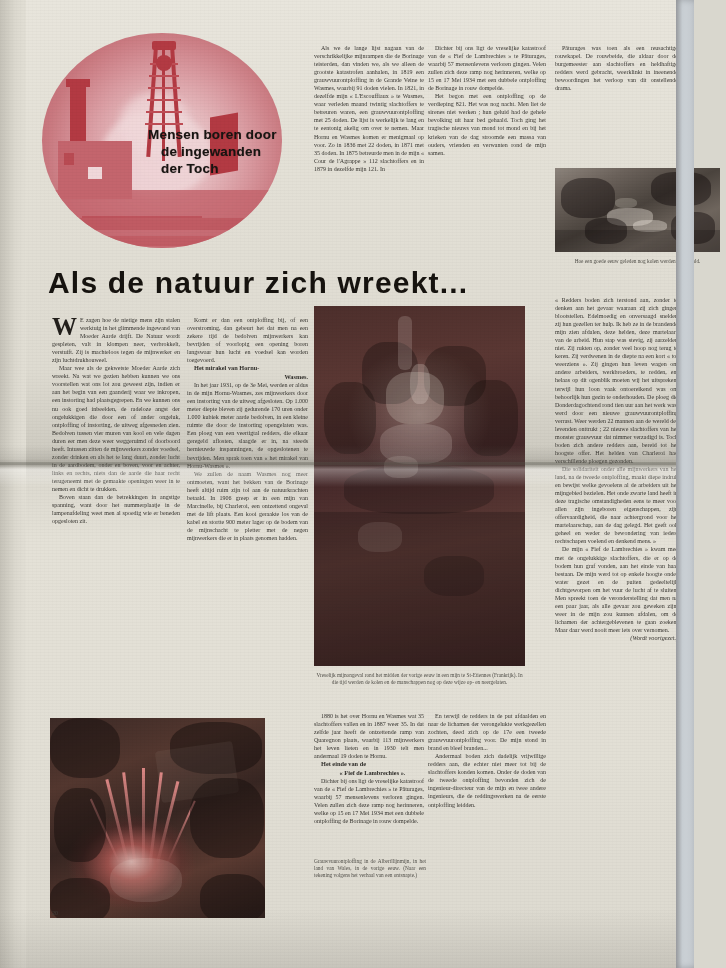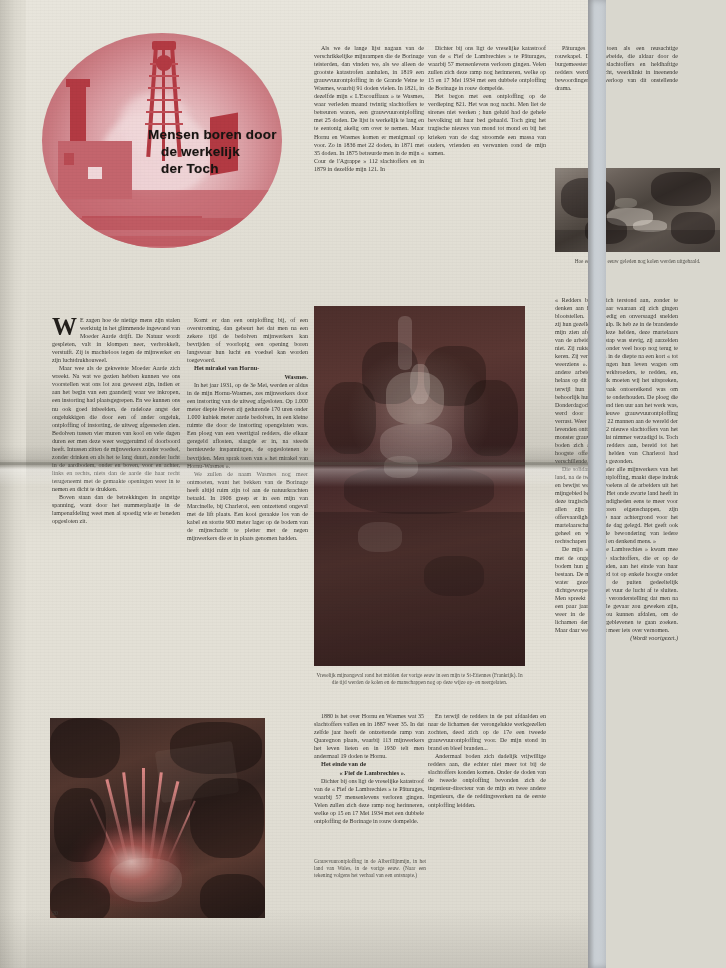--- a/index.html
+++ b/index.html
@@ -3,21 +3,21 @@
 <meta charset="utf-8">
 <style>
   html,body{margin:0;padding:0;}
   body{
     width:726px;height:968px;overflow:hidden;
     background:#d9d7ce;
     font-family:"Liberation Serif", serif;
   }
   
   #page{
-    position:relative;width:606px;height:968px;
+    position:relative;width:694px;height:968px;
     background:
       linear-gradient(180deg,#e8e5dc 0%,#e3e0d6 18%,#dedbd1 38%,#cfccc2 46%,
                       #c9c6bc 47.5%,#dcd9cf 49.5%,#e4e1d7 56%,#e2dfd5 78%,#dcd9cf 100%);
   }
   
   #grain{
     position:absolute;inset:0;pointer-events:none;
     background-image:
       repeating-linear-gradient(0deg, rgba(0,0,0,.020) 0 1px, rgba(255,255,255,0) 1px 3px),
       repeating-linear-gradient(90deg, rgba(0,0,0,.012) 0 1px, rgba(255,255,255,0) 1px 4px);
@@ -186,36 +186,37 @@
 
     <div class="mh-soft" style="left:0;bottom:0;width:240px;height:58px;opacity:.85;"></div>
     <div class="mh-ink" style="left:10px;bottom:18px;width:210px;height:12px;opacity:.35;"></div>
     <div class="mh-ink" style="left:30px;bottom:2px;width:160px;height:10px;opacity:.3;"></div>
 
     <div class="mh-ink" style="left:40px;bottom:30px;width:120px;height:2px;opacity:.5;"></div>
   </div>
 
   <div id="headline-wrap">
     <span class="hl">Mensen boren door</span>
-    <span class="hl hl2">de werkelijk</span>
+    <span class="hl hl2">de ingewanden</span>
     <span class="hl hl3">der Toch</span>
   </div>
 
   <div class="photo" id="ph-topright">
     <div class="eng" style="left:6px;top:10px;width:54px;height:40px;"></div>
     <div class="eng" style="left:96px;top:4px;width:60px;height:34px;"></div>
     <div class="engl" style="left:52px;top:40px;width:46px;height:18px;"></div>
     <div class="eng" style="left:30px;top:50px;width:42px;height:26px;"></div>
     <div class="engl" style="left:78px;top:52px;width:34px;height:12px;"></div>
     <div class="eng" style="left:116px;top:44px;width:44px;height:32px;"></div>
     <div class="engl" style="left:60px;top:30px;width:22px;height:10px;opacity:.55;"></div>
     <div class="eng" style="left:0;top:62px;width:165px;height:22px;opacity:.5;border-radius:0;"></div>
   </div>
   <div class="cap" style="left:555px;top:258px;width:165px;">Hoe een goede eeuw geleden nog kolen werden uitgehaald.</div>
 
+  <div id="title">Als de natuur zich wreekt...</div>
 
   <div class="photo" id="ph-center">
     <div class="eng" style="left:48px;top:36px;width:56px;height:62px;opacity:.75;"></div>
     <div class="eng" style="left:110px;top:40px;width:62px;height:60px;opacity:.7;"></div>
     <div class="engl" style="left:84px;top:10px;width:14px;height:54px;border-radius:6px;opacity:.45;"></div>
     <div class="engl" style="left:72px;top:66px;width:58px;height:52px;opacity:.55;"></div>
     <div class="engl" style="left:96px;top:58px;width:20px;height:40px;opacity:.6;"></div>
     <div class="eng" style="left:10px;top:76px;width:52px;height:72px;opacity:.7;"></div>
     <div class="eng" style="left:150px;top:74px;width:54px;height:76px;opacity:.7;"></div>
     <div class="engl" style="left:66px;top:118px;width:72px;height:40px;opacity:.45;"></div>

